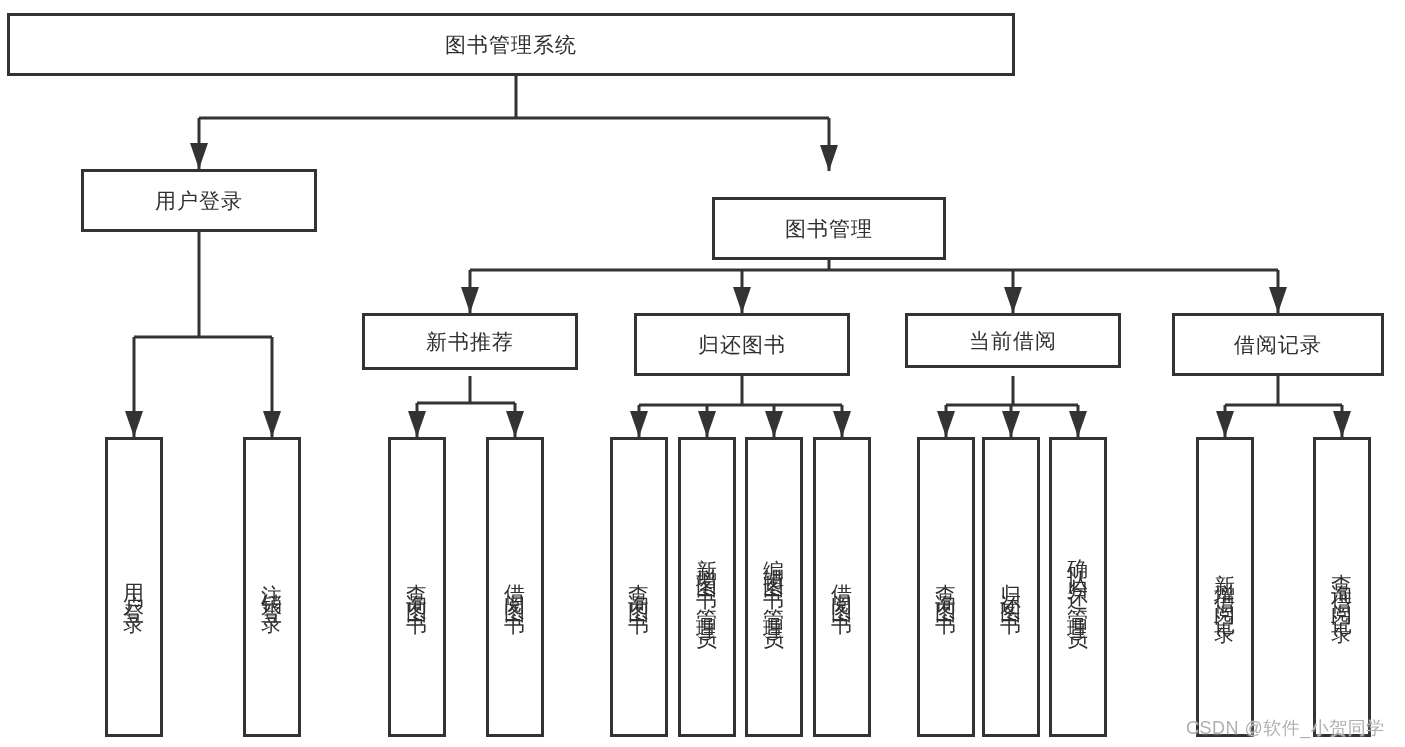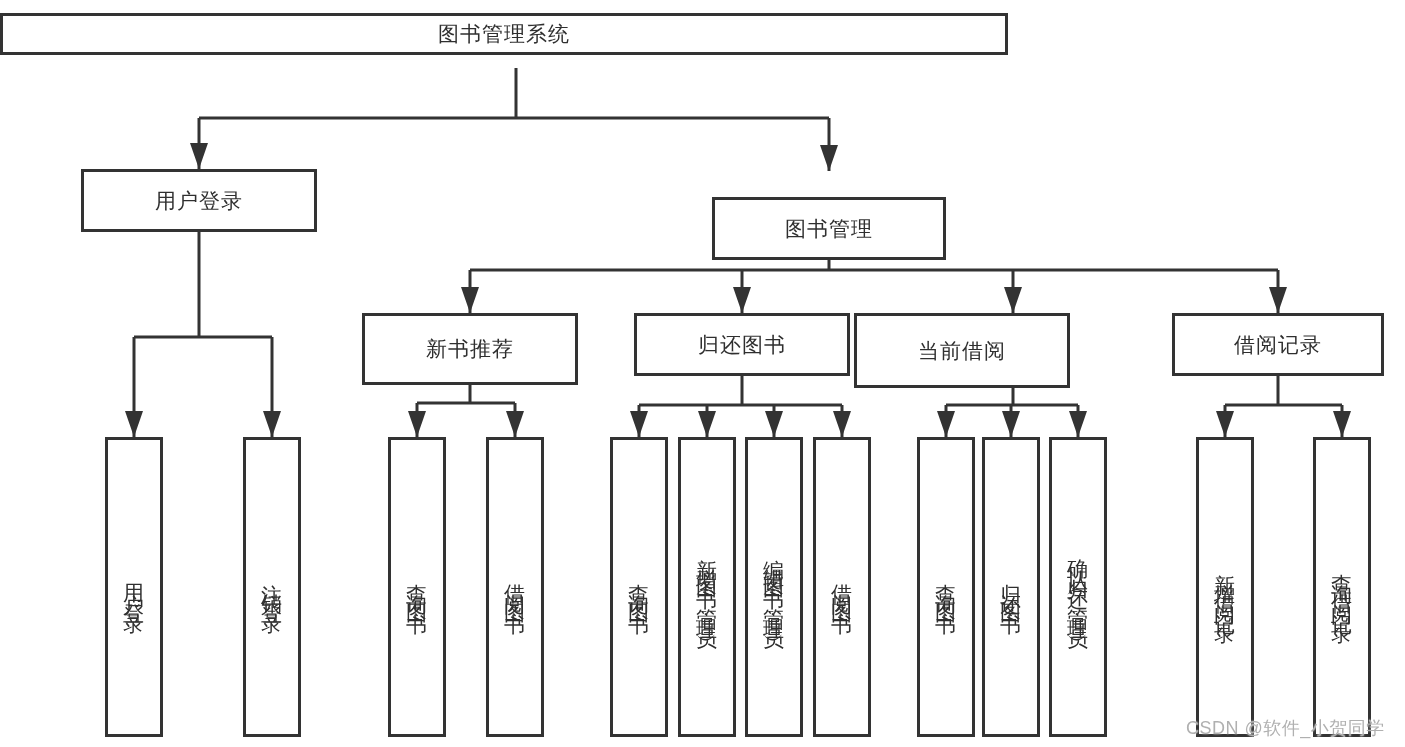--- a/index.html
+++ b/index.html
@@ -94,28 +94,28 @@
     <path class="ln" d="M1013,376 V405 M946,405 H1078"></path>
     <line class="ln" x1="946" y1="405" x2="946" y2="437" marker-end="url(#ah)"></line>
     <line class="ln" x1="1011" y1="405" x2="1011" y2="437" marker-end="url(#ah)"></line>
     <line class="ln" x1="1078" y1="405" x2="1078" y2="437" marker-end="url(#ah)"></line>
 
     <path class="ln" d="M1278,376 V405 M1225,405 H1342"></path>
     <line class="ln" x1="1225" y1="405" x2="1225" y2="437" marker-end="url(#ah)"></line>
     <line class="ln" x1="1342" y1="405" x2="1342" y2="437" marker-end="url(#ah)"></line>
   </svg>
 
-  <div class="node" style="left:0; top:13px; width:1008px; height:42px;">图书管理系统</div>
+  <div class="node" style="left:7px; top:13px; width:1008px; height:63px;">图书管理系统</div>
 
   <div class="node" style="left:81px; top:169px; width:236px; height:63px;">用户登录</div>
   <div class="node" style="left:712px; top:171px; width:234px; height:63px;margin-top:26px;">图书管理</div>
 
-  <div class="node" style="left:362px; top:313px; width:216px; height:72px;">新书推荐</div>
+  <div class="node" style="left:362px; top:313px; width:216px; height:57px;">新书推荐</div>
   <div class="node" style="left:634px; top:313px; width:216px; height:63px;">归还图书</div>
-  <div class="node" style="left:854px; top:313px; width:216px; height:75px;">当前借阅</div>
+  <div class="node" style="left:905px; top:313px; width:216px; height:55px;">当前借阅</div>
   <div class="node" style="left:1172px; top:313px; width:212px; height:63px;">借阅记录</div>
 
   <div class="node vnode" style="left:105px; top:437px; width:58px; height:300px;">
     <span>用户登录</span>
   </div>
   <div class="node vnode" style="left:243px; top:437px; width:58px; height:300px;">
     <span>注销登录</span>
   </div>
 
   <div class="node vnode" style="left:388px; top:437px; width:58px; height:300px;">

